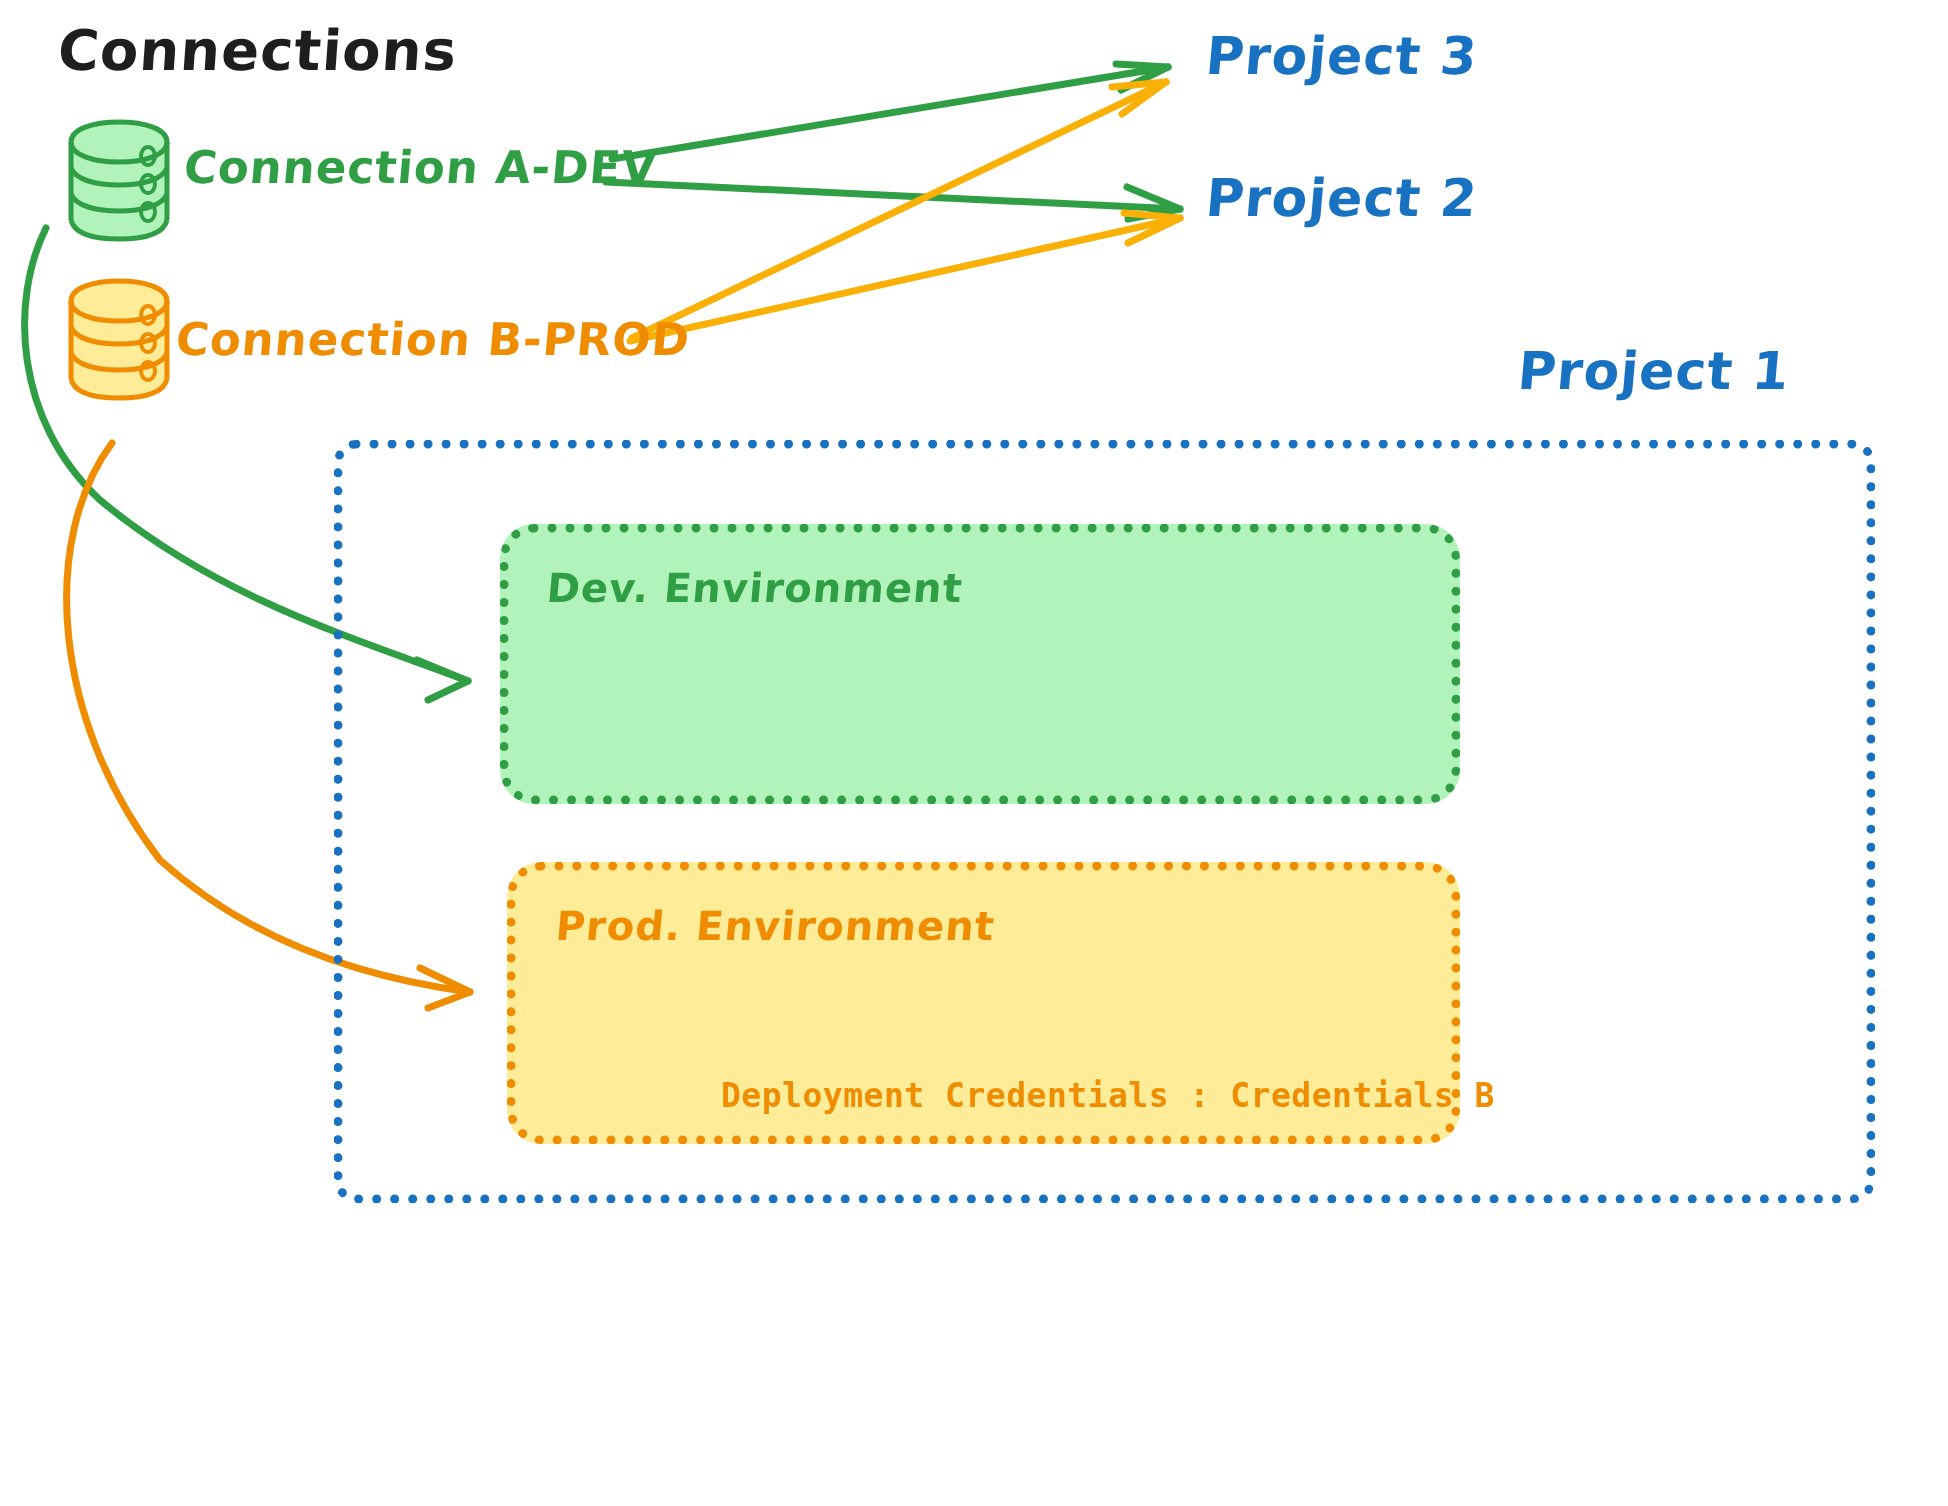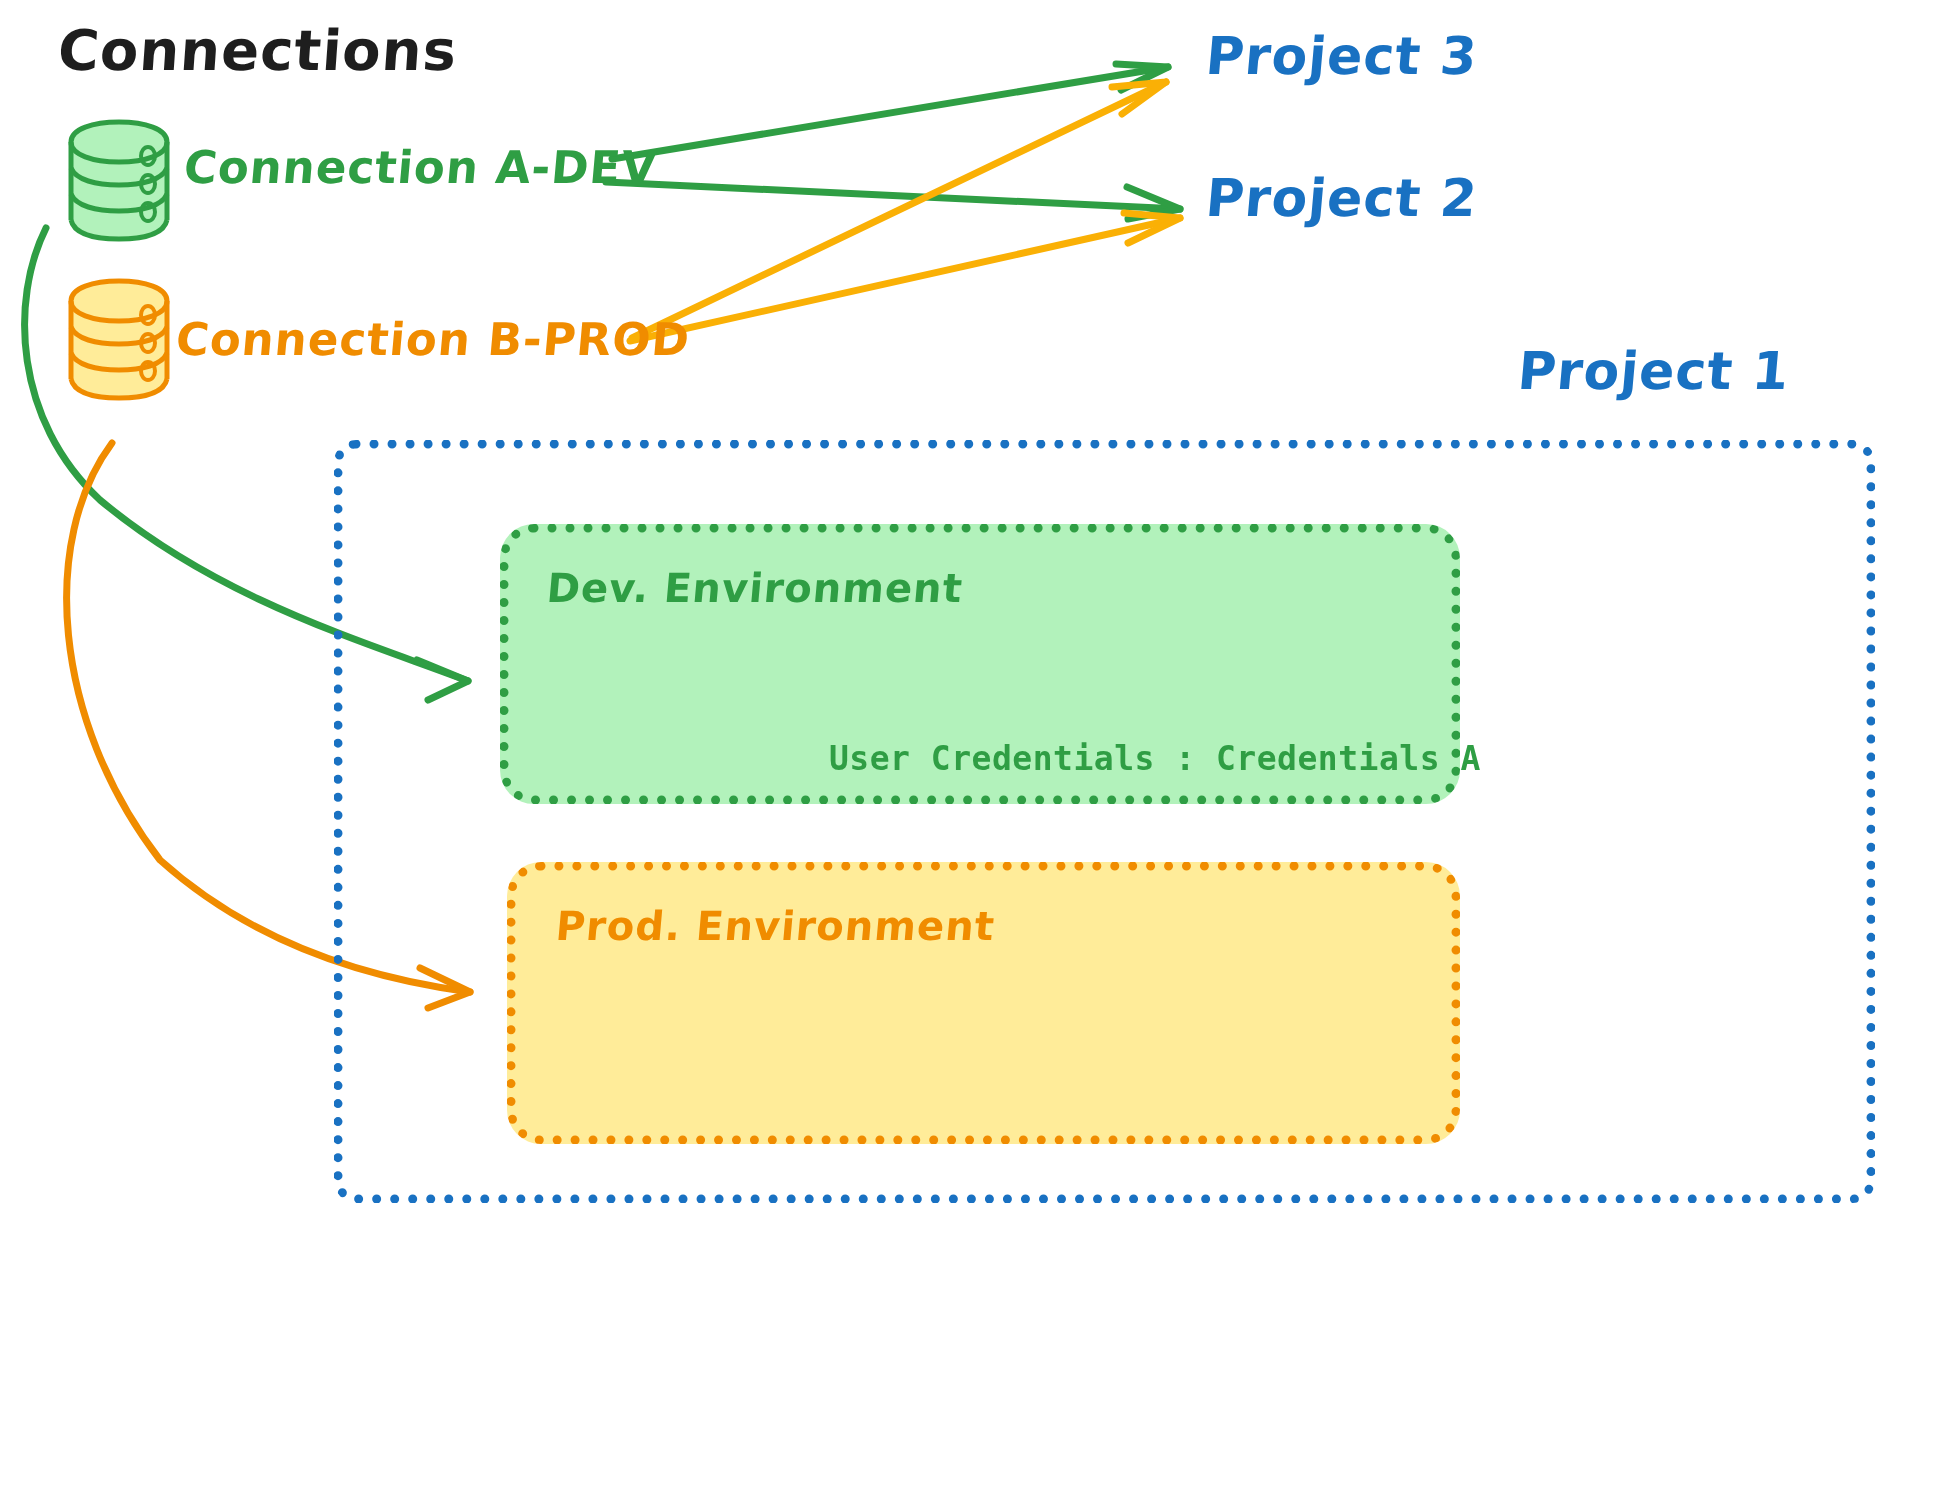--- a/index.html
+++ b/index.html
@@ -207,20 +207,20 @@
   <div class="lbl hand" id="proj3-label">Project 3</div>
 
   <div class="lbl hand" id="proj2-label">Project 2</div>
 
   <div class="lbl hand" id="proj1-label">Project 1</div>
 
   <div id="project1-container"></div>
 
   <div class="env-box" id="dev-env-box">
     <div class="env-title hand" id="dev-env-title">Dev. Environment</div>
-    <div class="env-cred mono" id="dev-env-cred">User Credentials : Credentials A</div>
   </div>
 
   <div class="env-box" id="prod-env-box">
     <div class="env-title hand" id="prod-env-title">Prod. Environment</div>
+    <div class="env-cred mono" id="prod-env-cred">Deployment Credentials : Credentials B</div>
   </div>
 
 </div>
 
 </body></html>

